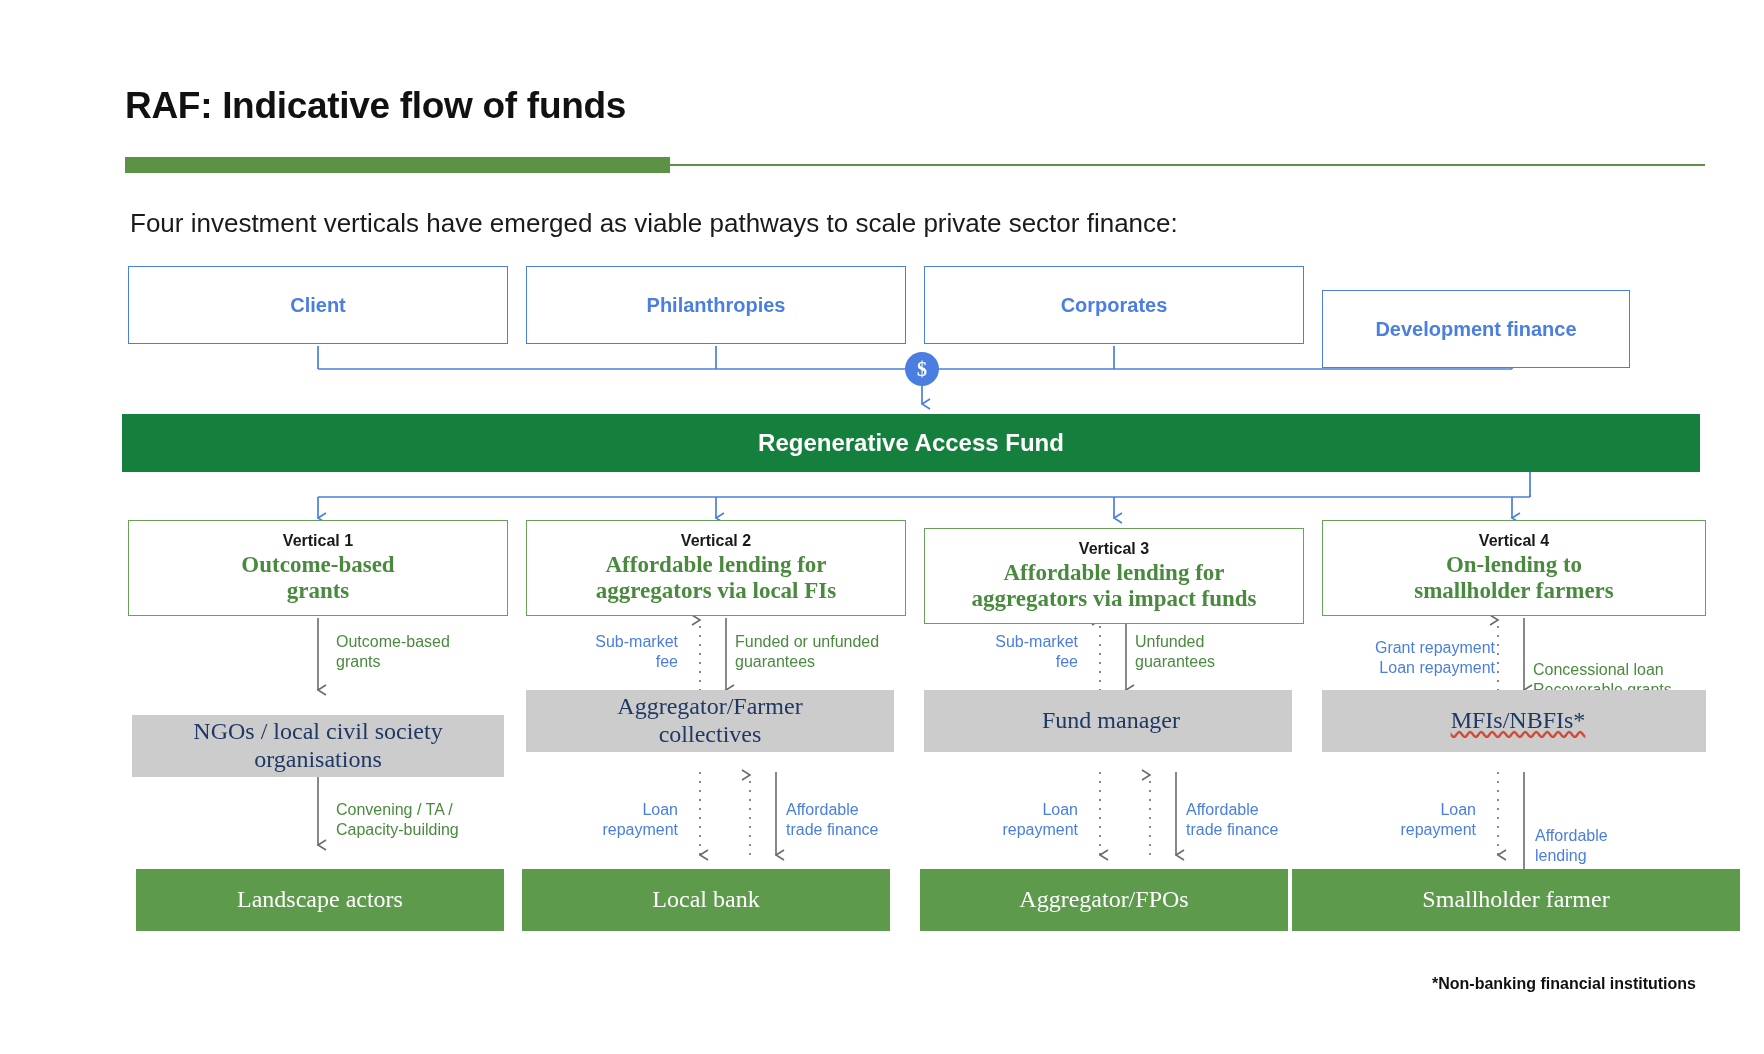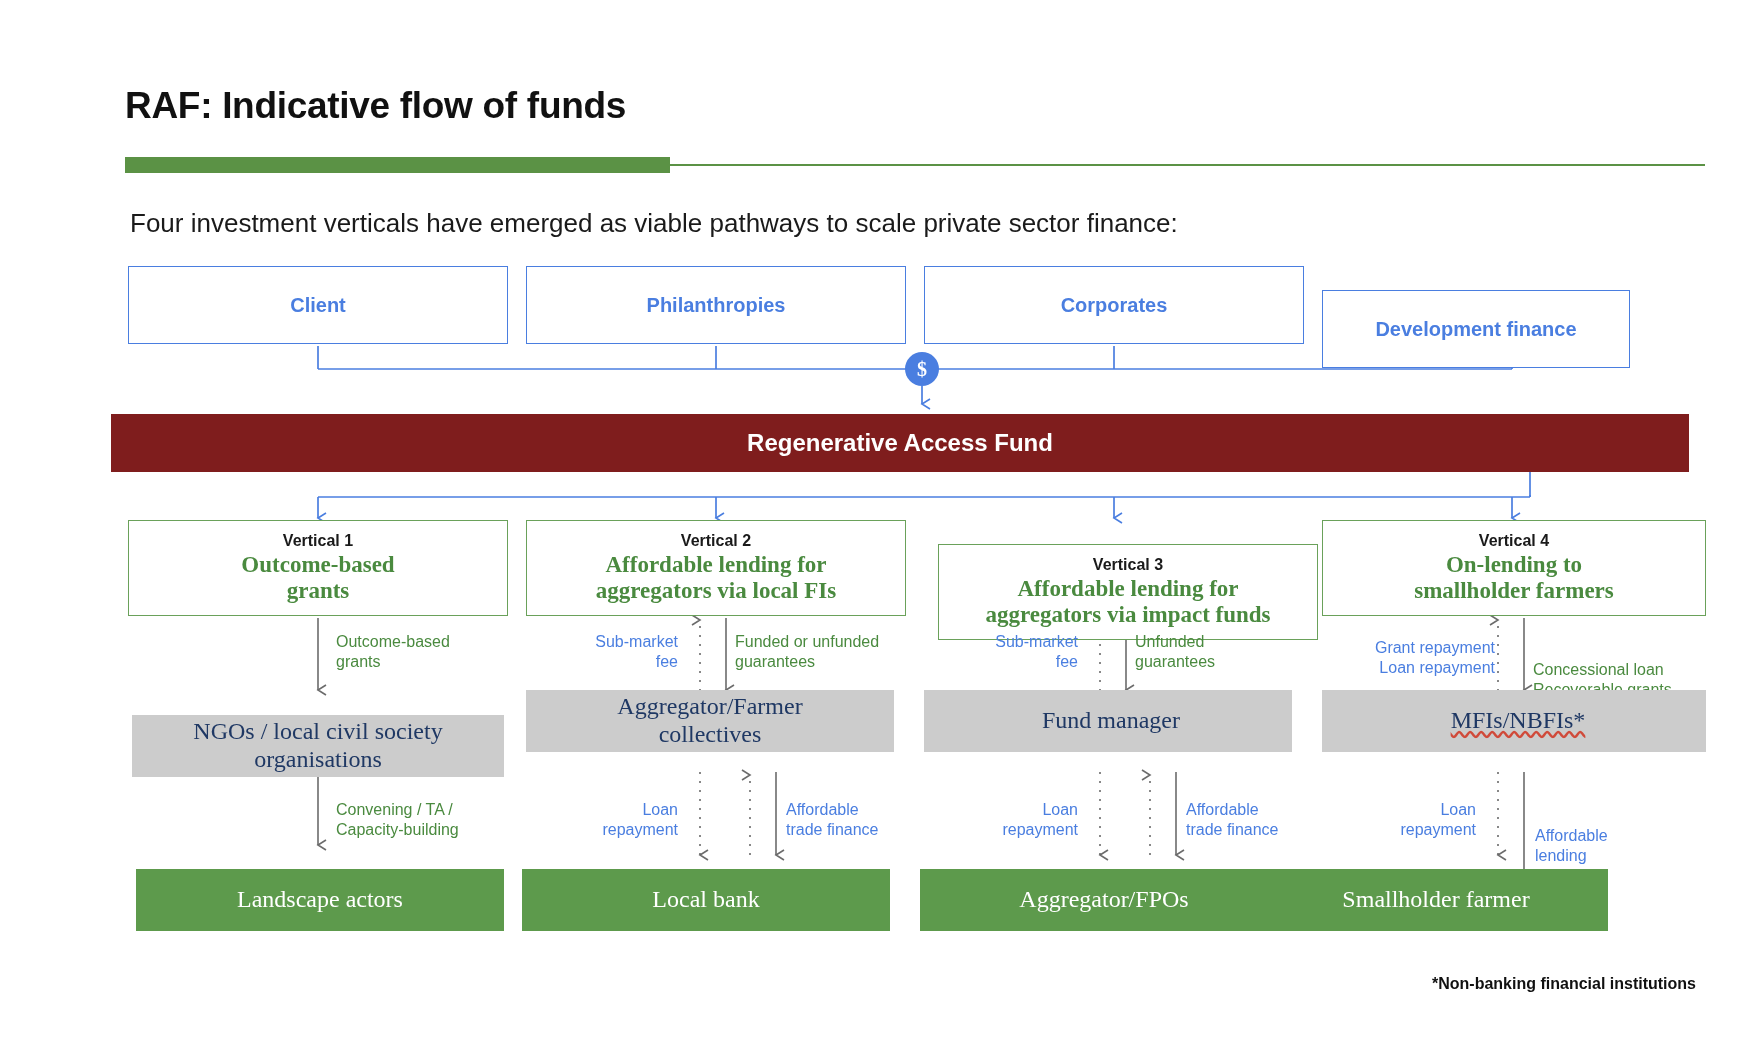--- a/index.html
+++ b/index.html
@@ -36,22 +36,22 @@
   .box{position:absolute;box-sizing:border-box;display:flex;
        align-items:center;justify-content:center;text-align:center;}
 
   .src-box{
     border:1.6px solid #4a7ee0;background:#ffffff;
     color:#4a7ee0;font-size:20px;font-weight:bold;
     height:78px;
   }
 
   .raf-bar{
-    position:absolute;left:111px;top:414px;width:1578px;height:58px;
-    background:#7f1d1d;color:#ffffff;
+    position:absolute;left:122px;top:414px;width:1578px;height:58px;
+    background:#15803d;color:#ffffff;
     display:flex;align-items:center;justify-content:center;
     font-size:24px;font-weight:bold;
     box-sizing:border-box;
   }
 
   .vert-box{
     border:1.6px solid #6aa15a;background:#ffffff;
     height:96px;flex-direction:column;gap:2px;
     padding:6px 8px;
   }
@@ -190,21 +190,21 @@
   <div class="box vert-box" style="left:128px;top:520px;width:380px;">
     <span class="vert-kicker">Vertical 1</span>
     <span class="vert-title" style="white-space: pre-line;">Outcome-based
 grants</span>
   </div>
   <div class="box vert-box" style="left:526px;top:520px;width:380px;">
     <span class="vert-kicker">Vertical 2</span>
     <span class="vert-title" style="white-space: pre-line;">Affordable lending for
 aggregators via local FIs</span>
   </div>
-  <div class="box vert-box" style="left:924px;top:544px;width:380px;margin-left:14px;">
+  <div class="box vert-box" style="left:924px;top:528px;width:380px;">
     <span class="vert-kicker">Vertical 3</span>
     <span class="vert-title" style="white-space: pre-line;">Affordable lending for
 aggregators via impact funds</span>
   </div>
   <div class="box vert-box" style="left:1322px;top:520px;width:384px;">
     <span class="vert-kicker">Vertical 4</span>
     <span class="vert-title" style="white-space: pre-line;">On-lending to
 smallholder farmers</span>
   </div>
 
@@ -249,17 +249,17 @@
 trade finance</div>
 
   <div class="lbl blue r" style="left: 1346px; top: 800px; width: 130px; white-space: pre-line;">Loan
 repayment</div>
   <div class="lbl blue l" style="left: 1535px; top: 826px; width: 150px; white-space: pre-line;">Affordable
 lending</div>
 
   <div class="box green-box" style="left:136px;top:869px;width:368px;">Landscape actors</div>
   <div class="box green-box" style="left:522px;top:869px;width:368px;">Local bank</div>
   <div class="box green-box" style="left:920px;top:869px;width:368px;">Aggregator/FPOs</div>
-  <div class="box green-box" style="left:1264px;top:869px;width:344px;">Smallholder farmer</div>
+  <div class="box green-box" style="left:1292px;top:869px;width:448px;">Smallholder farmer</div>
 
   <div class="footnote">*Non-banking financial institutions</div>
 
 </div>
 
 </body></html>

